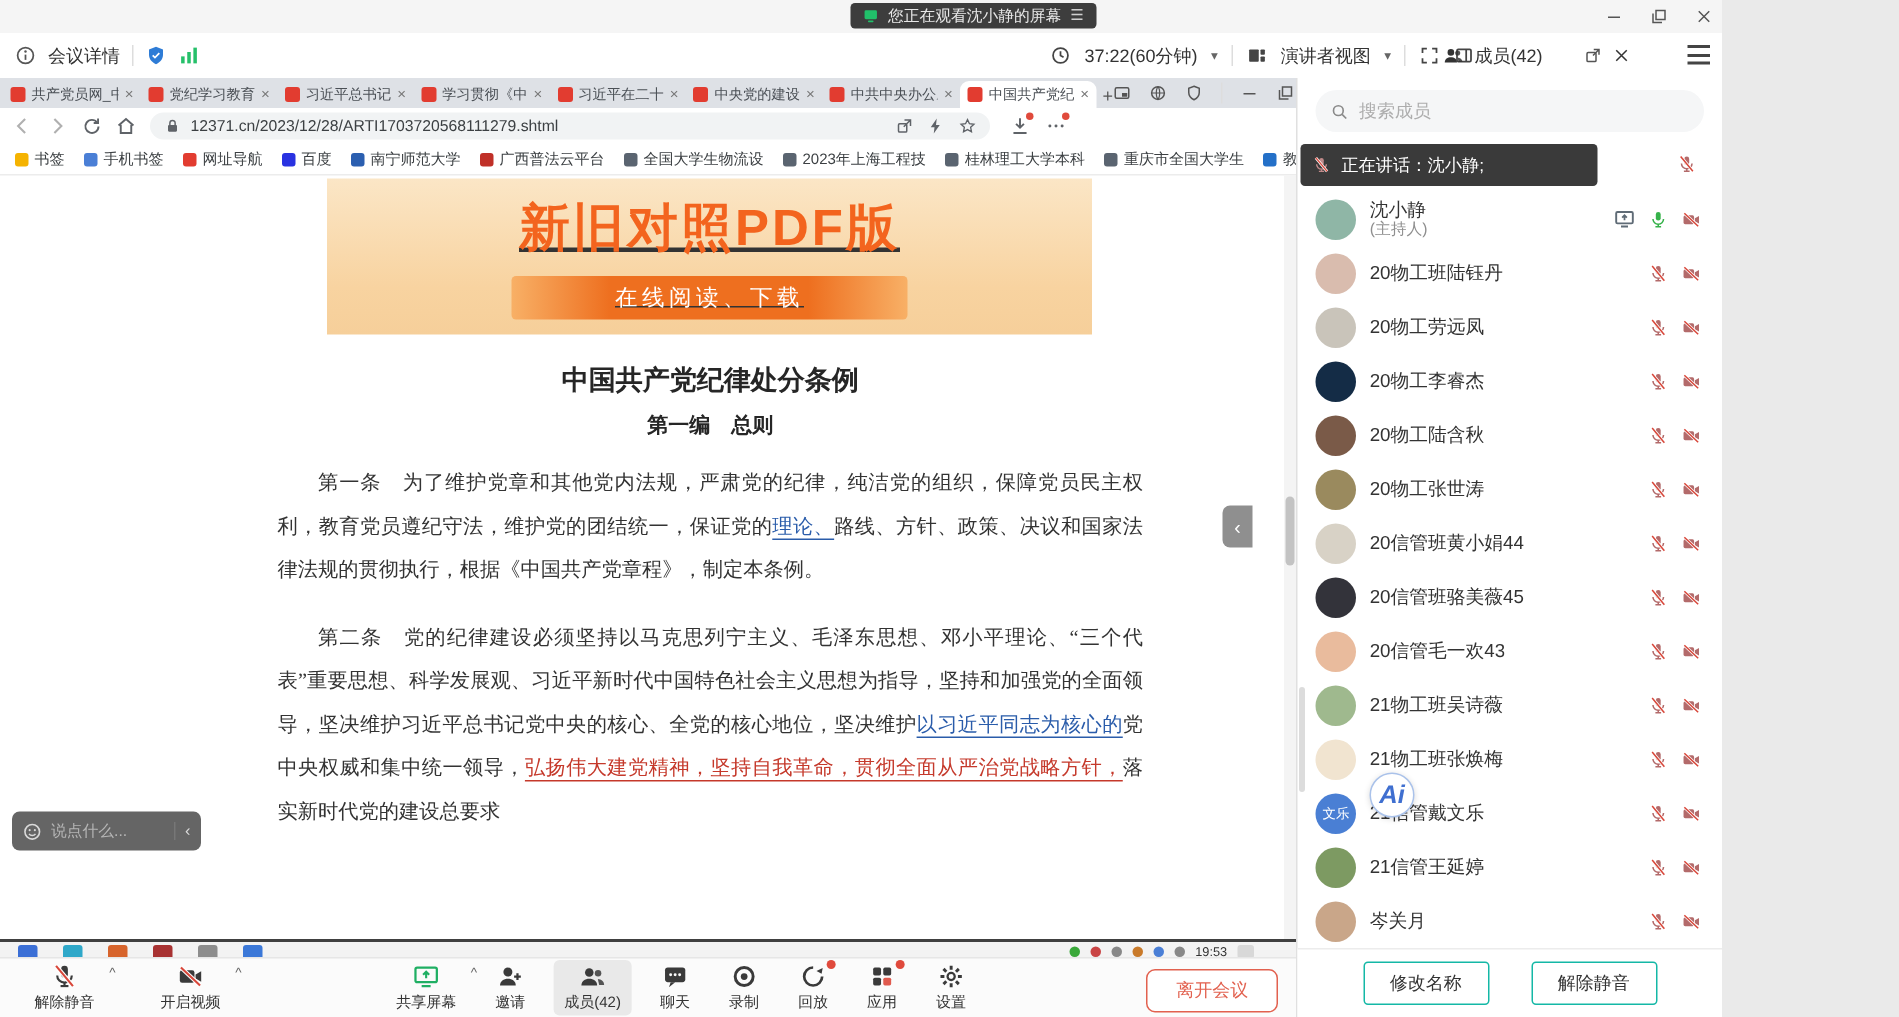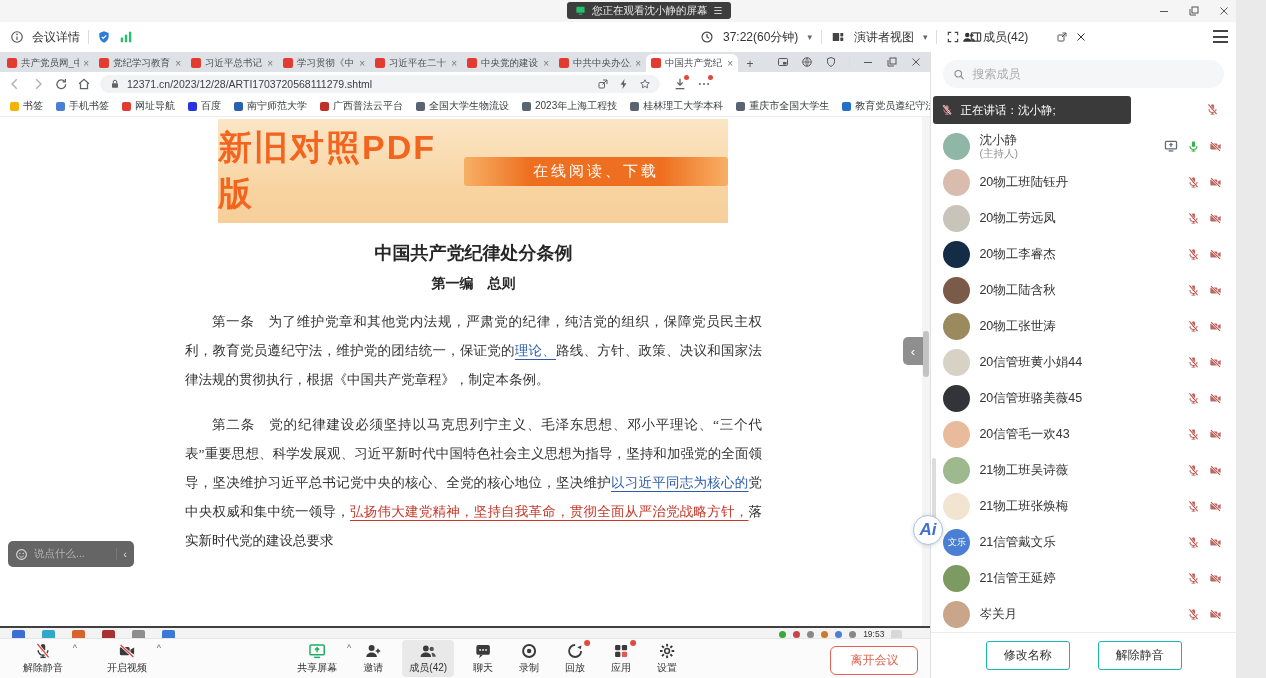--- a/index.html
+++ b/index.html
@@ -1,18 +1,18 @@
 <!DOCTYPE html>
 <html><head>
 <meta charset="utf-8">
 <style>
   *{margin:0;padding:0;box-sizing:border-box;}
   html,body{width:1266px;height:678px;overflow:hidden;}
   body{font-family:"Liberation Sans","DejaVu Sans",sans-serif;background:#eaeaea;color:#333;}
-  .app{position:relative;width:1236px;height:678px;display:flex;flex-direction:column;background:#fff;}
+  .app{position:relative;width:1148px;height:678px;display:flex;flex-direction:column;background:#fff;}
 
   
   .titlebar{position:relative;height:22px;background:#f5f5f5;flex:0 0 auto;}
   .notify{position:absolute;left:567px;top:2px;height:17px;background:#3d3d3d;border-radius:3px;display:flex;align-items:center;gap:6px;padding:0 8px;color:#e8e8e8;font-size:10.5px;}
   .notify .ic{width:11px;height:11px;display:inline-flex;}
   .notify .menu{color:#cfcfcf;font-size:10px;letter-spacing:1px;}
   .win-controls{position:absolute;right:6px;top:0;height:22px;display:flex;align-items:center;gap:18px;color:#555;}
   .win-controls .ic{width:12px;height:12px;display:inline-flex;}
 
   
@@ -52,21 +52,21 @@
   .addr-right{display:flex;align-items:center;gap:10px;color:#5f6368;margin-left:4px;}
   .has-dot{position:relative;}
   .has-dot::after{content:"";position:absolute;right:-2px;top:-2px;width:5px;height:5px;border-radius:50%;background:#e04a3c;}
   .bookmarks{height:20px;background:#fff;display:flex;align-items:center;gap:13px;padding:0 10px;font-size:10px;color:#3c4043;flex:0 0 auto;white-space:nowrap;overflow:hidden;}
   .bm{display:flex;align-items:center;gap:4px;}
   .bm .sq{width:9px;height:9px;border-radius:2px;flex:0 0 auto;}
 
   
   .page{position:relative;flex:1;background:#fff;overflow:hidden;border-top:1px solid #ececec;}
   .doc{position:relative;padding:2px 0 0 185px;width:762px;font-family:"Liberation Serif","DejaVu Serif",serif;}
-  .banner{width:510px;height:104px;margin-left:33px;background:linear-gradient(180deg,#fbe6c6 0%,#f8d3a0 70%,#f6cf9a 100%);display:flex;flex-direction:row;align-items:center;justify-content:center;gap:9px;}
+  .banner{width:510px;height:104px;margin-left:33px;background:linear-gradient(180deg,#fbe6c6 0%,#f8d3a0 70%,#f6cf9a 100%);display:flex;flex-direction:column;align-items:center;justify-content:center;gap:9px;text-decoration:underline;}
   .banner .bt{font-size:34px;font-weight:bold;color:#f3641e;letter-spacing:2px;font-family:"Liberation Sans","DejaVu Sans",sans-serif;}
   .banner .bs{min-width:264px;height:29px;background:linear-gradient(90deg,#f8b066,#ee6f1f 25%,#ee6f1f 75%,#f8b066);color:#fff;font-size:15px;display:flex;align-items:center;justify-content:center;border-radius:3px;letter-spacing:3px;font-family:"Liberation Sans","DejaVu Sans",sans-serif;}
   .doc-title{margin-top:18px;width:577px;text-align:center;font-size:18px;font-weight:bold;color:#262626;}
   .doc p{width:577px;font-size:13.5px;color:#333;}
   .rev{margin-top:16px;line-height:33px;}
   .part{margin-top:10px;width:577px;text-align:center;font-size:14px;font-weight:bold;color:#262626;}
   .chapter{margin-top:18px;width:577px;padding-left:40px;font-size:14px;font-weight:bold;color:#262626;}
   .art{margin-top:14px;line-height:29px;text-indent:2em;text-align:justify;}
   .art2{margin-top:16px;}
   .seg-n{}

